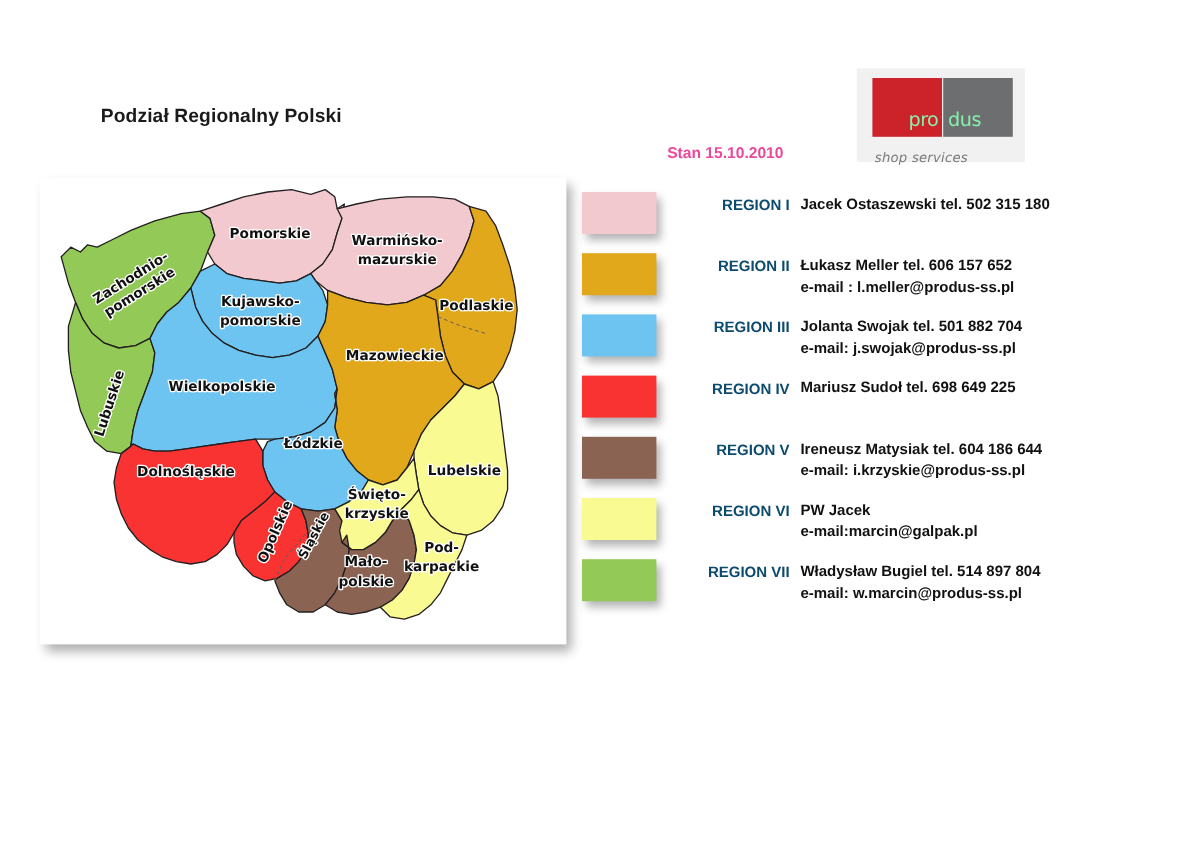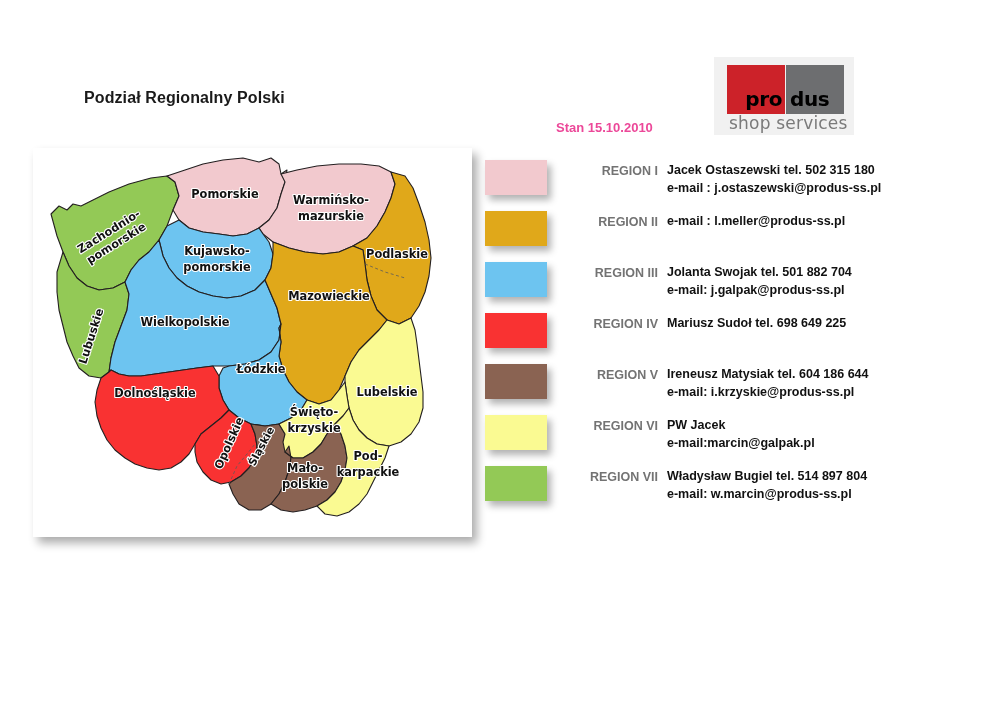--- a/index.html
+++ b/index.html
@@ -53,37 +53,38 @@
     width: 58px;
     height: 49px;
   }
   #brand-logo .sq.red  { left: 13px; background: #cc2229; }
   #brand-logo .sq.gray { left: 72px; background: #6d6e70; }
   #brand-logo .sq span {
     position: absolute;
     left: 0; right: 0;
     bottom: 1px;
     text-align: center;
-    color: #000000;
-    font-size: 20px;
-    font-weight: 700;
+    color: #86efac;
+    font-size: 16px;
+    font-weight: 400;
     letter-spacing: -0.4px;
     line-height: 27px;
     font-family: "DejaVu Sans", sans-serif;
   }
   #brand-logo .sq.red span { text-align: right; padding-right: 3px; }
   #brand-logo .sq.gray span { text-align: left; padding-left: 4px; }
   #logo-tagline {
     position: absolute;
     left: 15px;
-    top: 56px;
-    font-size: 17px;
+    top: 68px;
+    font-size: 11px;
     color: #7a7a7a;
     letter-spacing: 0.2px;
     font-family: "DejaVu Sans", sans-serif;
+    font-style: italic;
   }
 
   
   #map-panel {
     position: absolute;
     left: 33px;
     top: 148px;
     width: 439px;
     height: 389px;
     background: #ffffff;
@@ -116,21 +117,21 @@
     box-shadow: 4px 5px 7px rgba(0,0,0,0.30);
   }
   .legend-region {
     position: absolute;
     left: 85px;
     top: 4px;
     width: 88px;
     text-align: right;
     font-size: 12.5px;
     font-weight: bold;
-    color: #737373;
+    color: #0c4a6e;
     white-space: nowrap;
   }
   .legend-contact {
     position: absolute;
     left: 182px;
     top: 2px;
     font-size: 12.5px;
     font-weight: bold;
     color: #111111;
     line-height: 17.5px;
@@ -262,38 +263,38 @@
   </svg>
 </div>
 
 <div id="legend">
 
   <div class="legend-row">
     <div class="legend-swatch" style="background:#f2c9ce"></div>
     <div class="legend-region">REGION I</div>
     <div class="legend-contact">
       <div>Jacek Ostaszewski tel. 502 315 180</div>
-      <div>e-mail :  j.ostaszewski@produs-ss.pl</div>
     </div>
   </div>
 
   <div class="legend-row">
     <div class="legend-swatch" style="background:#e0a81a"></div>
     <div class="legend-region">REGION II</div>
     <div class="legend-contact">
+      <div>Łukasz Meller tel. 606 157 652</div>
       <div>e-mail : l.meller@produs-ss.pl</div>
     </div>
   </div>
 
   <div class="legend-row">
     <div class="legend-swatch" style="background:#6dc4f0"></div>
     <div class="legend-region">REGION III</div>
     <div class="legend-contact">
       <div>Jolanta Swojak tel. 501 882 704</div>
-      <div>e-mail:  j.galpak@produs-ss.pl</div>
+      <div>e-mail:  j.swojak@produs-ss.pl</div>
     </div>
   </div>
 
   <div class="legend-row">
     <div class="legend-swatch" style="background:#f93232"></div>
     <div class="legend-region">REGION IV</div>
     <div class="legend-contact">
       <div>Mariusz Sudoł tel. 698 649 225</div>
     </div>
   </div>

